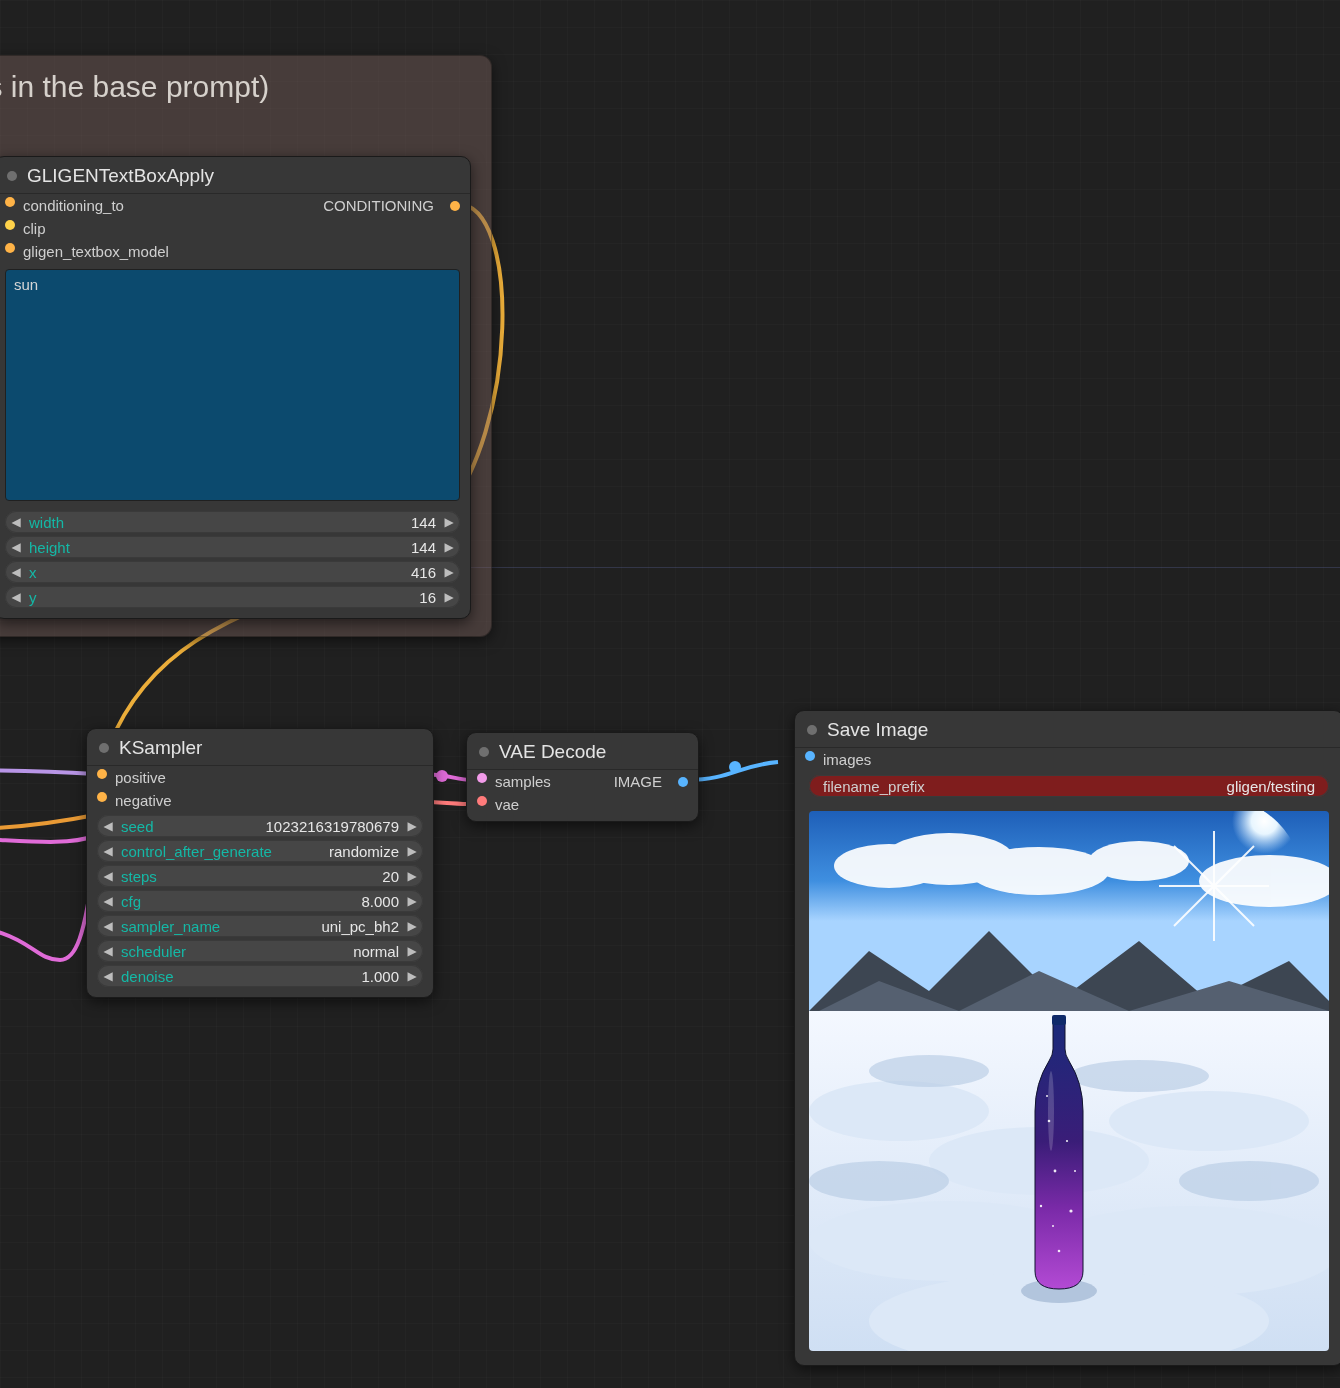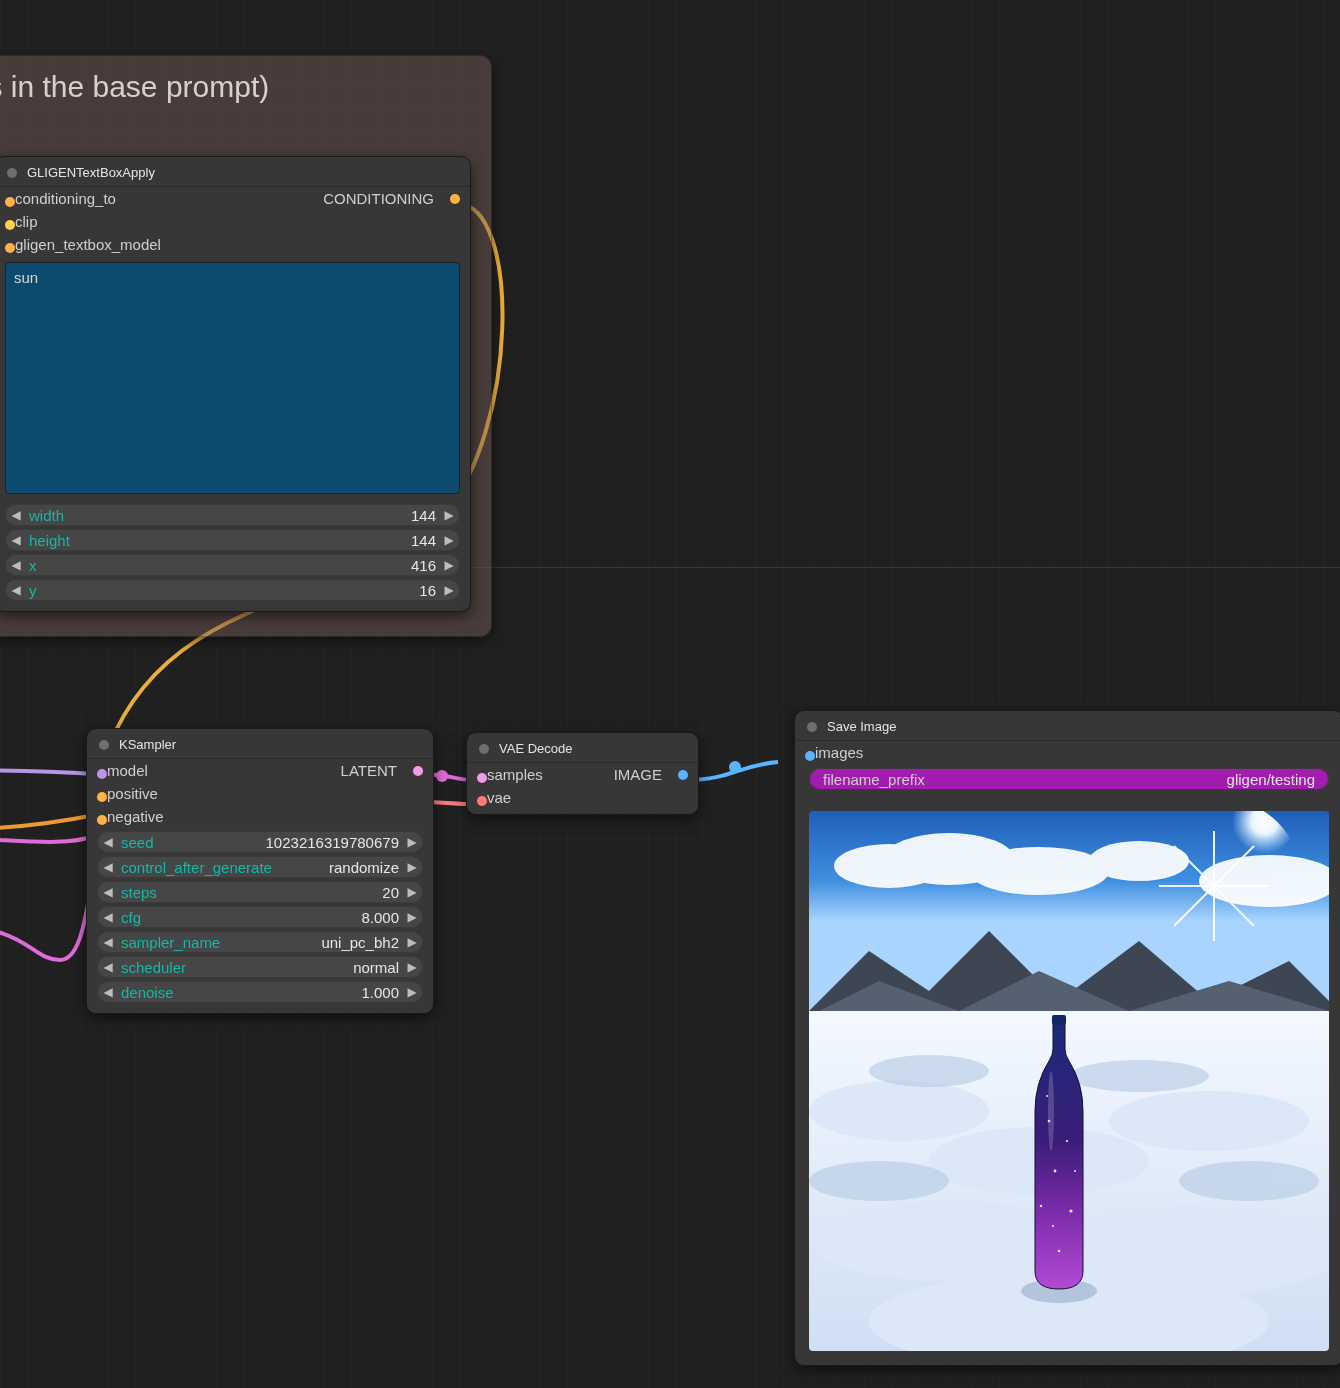--- a/index.html
+++ b/index.html
@@ -12,43 +12,43 @@
     background-size: 27px 27px;
   }
   .hline { position:absolute; left:0; right:0; height:1px; background:rgba(80,90,140,0.35); }
 
   .group-box { position:absolute; background:rgba(120,96,90,0.45); border:1px solid rgba(0,0,0,0.3); border-radius:12px; box-shadow:0 4px 14px rgba(0,0,0,0.5); }
   .group-title { position:relative; padding:14px 18px 0 18px; color:rgba(230,225,220,0.9); font-size:30px; white-space:nowrap; overflow:hidden; }
 
   .node { position:absolute; background:#373737; border:1px solid #1a1a1a; border-radius:10px; box-shadow:0 4px 14px rgba(0,0,0,0.55); }
   .node-header { display:flex; align-items:center; gap:10px; padding:8px 12px 6px 12px; border-bottom:1px solid rgba(0,0,0,0.25); }
   .node-dot { width:10px; height:10px; border-radius:50%; background:#6f6f6f; flex:0 0 auto; }
-  .node-title { color:#e4e4e4; font-size:13px;text-align:center; }
+  .node-title { color:#e4e4e4; font-size:19px;text-align:center; }
 
   .io-row { display:flex; justify-content:space-between; align-items:center; padding:3px 10px; font-size:15px; color:#cfcfcf; position:relative; }
-  .io-left { display:flex; align-items:flex-end; }
+  .io-left { display:flex; align-items:flex-start; gap:8px; }
   .io-right { display:flex; align-items:center; gap:16px; }
   .port { width:10px; height:10px; border-radius:50%; flex:0 0 auto; }
   .p-cond { background:#ffb347; }
   .p-clip { background:#ffd24a; }
   .p-model { background:#b895e6; }
   .p-latent { background:#f29be9; }
   .p-vae { background:#ff7b7b; }
   .p-image { background:#58b4ff; }
   .p-pos { background:#ffb347; }
   .p-neg { background:#ffb347; }
 
   .textarea { margin:6px 10px 10px 10px; background:#0c4a6e; border:1px solid #202020; border-radius:4px; height:218px; padding:6px 8px; color:#d6d6d6; font-size:15px; }
 
   .widget { margin:3px 10px; height:22px; background:#464646; border-radius:11px; display:flex; align-items:center; color:#d6d6d6; font-size:15px; position:relative; box-shadow: inset 0 0 0 1px #3a3a3a; }
   .w-arrow { width:22px; text-align:center; color:#bdbdbd; font-size:12px; user-select:none; cursor:pointer; }
   .w-label { flex:0 0 auto; padding-left:2px; color:#14b8a6; }
   .w-val { margin-left:auto; padding-right:2px; color:#e6e6e6; }
 
-  .widget-text { margin:4px 14px 8px 14px; height:22px; background:#a21caf; border-radius:11px; display:flex; align-items:center; color:#d6d6d6; font-size:15px; padding:0 14px; box-shadow: inset 0 0 0 1px #3a3a3a; }
+  .widget-text { margin:4px 14px 8px 14px; height:22px; background:#7f1d1d; border-radius:11px; display:flex; align-items:center; color:#d6d6d6; font-size:15px; padding:0 14px; box-shadow: inset 0 0 0 1px #3a3a3a; }
   .wt-label { color:#cfcfcf; }
   .wt-val { margin-left:auto; color:#e6e6e6; }
 
   svg.net { position:absolute; inset:0; width:1340px; height:1388px; pointer-events:none; }
 
   .preview { position:absolute; left:14px; right:14px; top:100px; bottom:14px; border-radius:4px; overflow:hidden; }
   .preview svg { width:100%; height:100%; display:block; }
 </style>
 </head>
 <body>
@@ -132,30 +132,20 @@
         <span class="w-val">16</span>
         <span class="w-arrow">▶</span>
       </div>
     </div>
   </div>
 
   <div class="node" style="left:86px; top:728px; width:346px;">
     <div class="node-header">
       <span class="node-dot"></span>
       <span class="node-title">KSampler</span>
-    </div>
-    <div class="io-row">
-      <div class="io-left">
-          <span class="port p-model"></span>
-          <span>model</span>
-        </div>
-      <div class="io-right">
-          <span>LATENT</span>
-          <span class="port p-latent"></span>
-        </div>
     </div>
     <div class="io-row">
         <div class="io-left">
           <span class="port p-pos"></span>
           <span>positive</span>
         </div>
       </div>
     <div class="io-row">
         <div class="io-left">
           <span class="port p-neg"></span>

